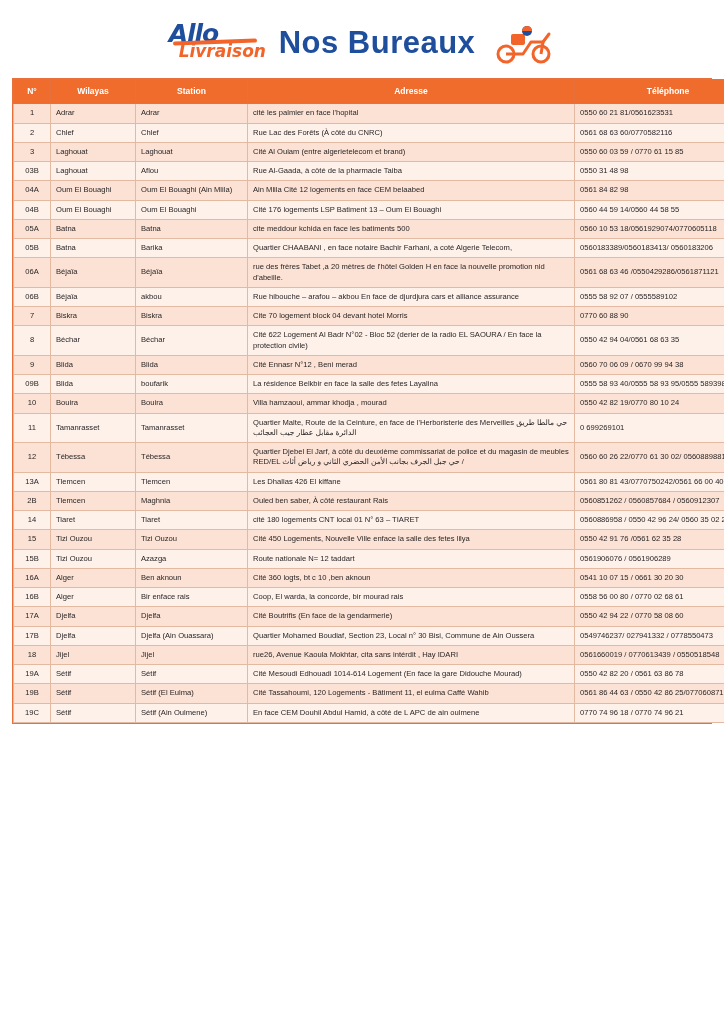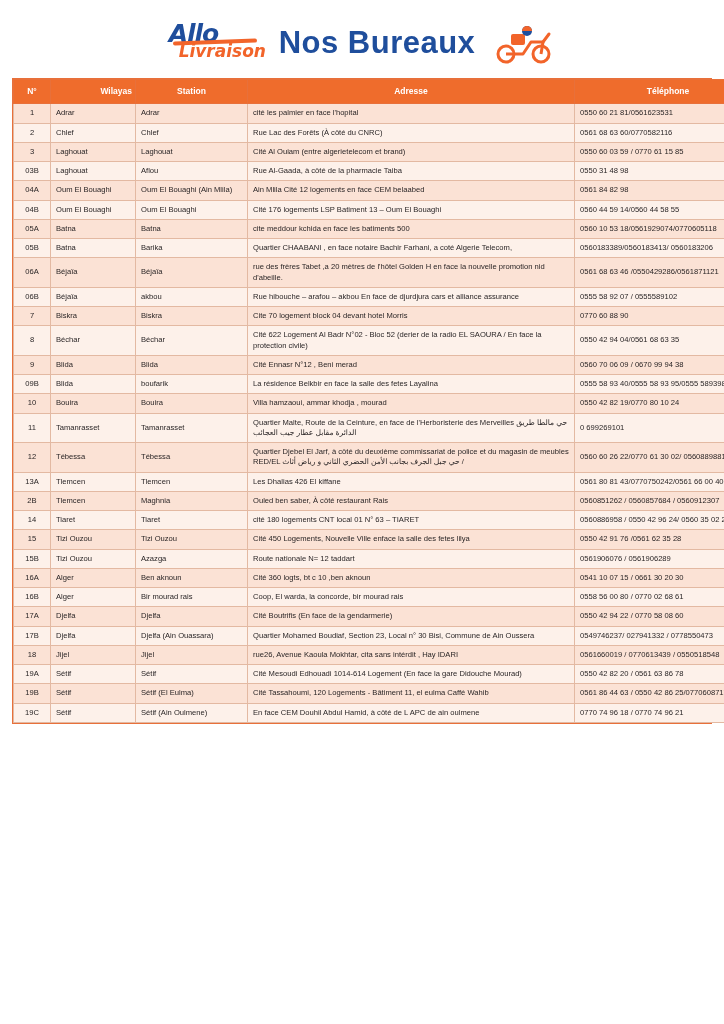--- a/index.html
+++ b/index.html
@@ -117,21 +117,21 @@
     color: #231f20;
   }
   tbody tr.odd td { background: #fbe2d5; }
   tbody tr.even td { background: #fdf1ea; }
   td.c-num { text-align: center; width: 30px; }
   td.c-wil { width: 78px; }
   td.c-sta { width: 105px; }
   td.c-adr { width: 320px; margin-top: 24px; }
   td.c-tel { width: 180px; }
   th.h-num { width: 30px; }
-  th.h-wil { width: 78px; text-align: right; }
+  th.h-wil { width: 78px; }
   th.h-sta { width: 105px; }
   th.h-adr { width: 320px; }
   th.h-tel { width: 180px; }
 </style>
 </head>
 <body>
 
 <div class="page">
 
   <div class="header">
@@ -325,21 +325,21 @@
           <tr class="odd">
             <td class="c-num">16A</td>
             <td class="c-wil">Alger</td>
             <td class="c-sta">Ben aknoun</td>
             <td class="c-adr">Cité 360 logts, bt c 10 ,ben aknoun</td>
             <td class="c-tel">0541 10 07 15 / 0661 30 20 30</td>
           </tr>
           <tr class="even">
             <td class="c-num">16B</td>
             <td class="c-wil">Alger</td>
-            <td class="c-sta">Bir mourad rais</td>
+            <td class="c-sta">Bir enface rais</td>
             <td class="c-adr">Coop, El warda, la concorde, bir mourad rais</td>
             <td class="c-tel">0558 56 00 80 / 0770 02 68 61</td>
           </tr>
           <tr class="odd">
             <td class="c-num">17A</td>
             <td class="c-wil">Djelfa</td>
             <td class="c-sta">Djelfa</td>
             <td class="c-adr">Cité Boutrifis (En face de la gendarmerie)</td>
             <td class="c-tel">0550 42 94 22 / 0770 58 08 60</td>
           </tr>

